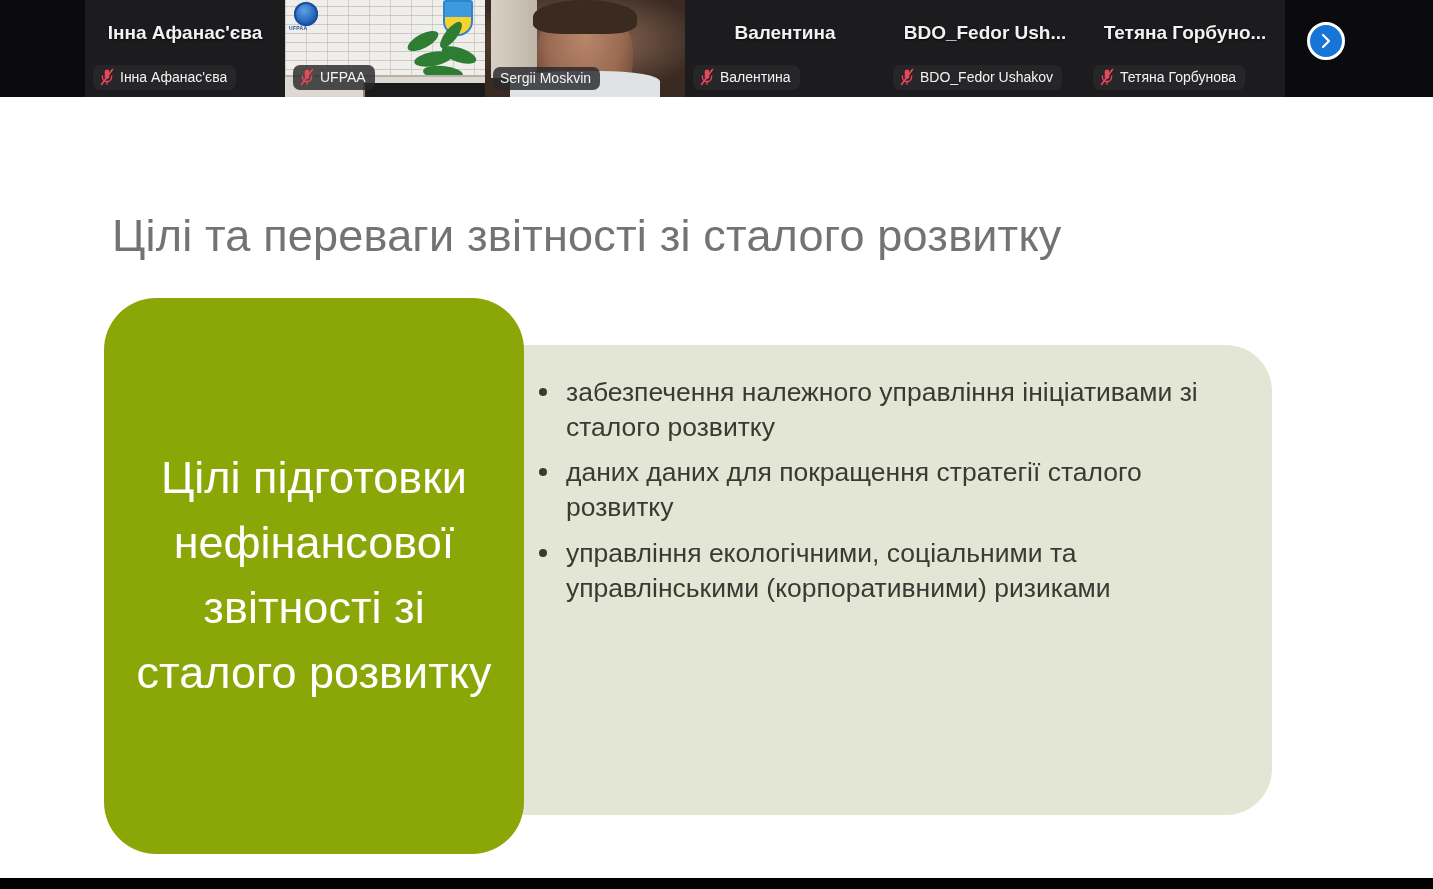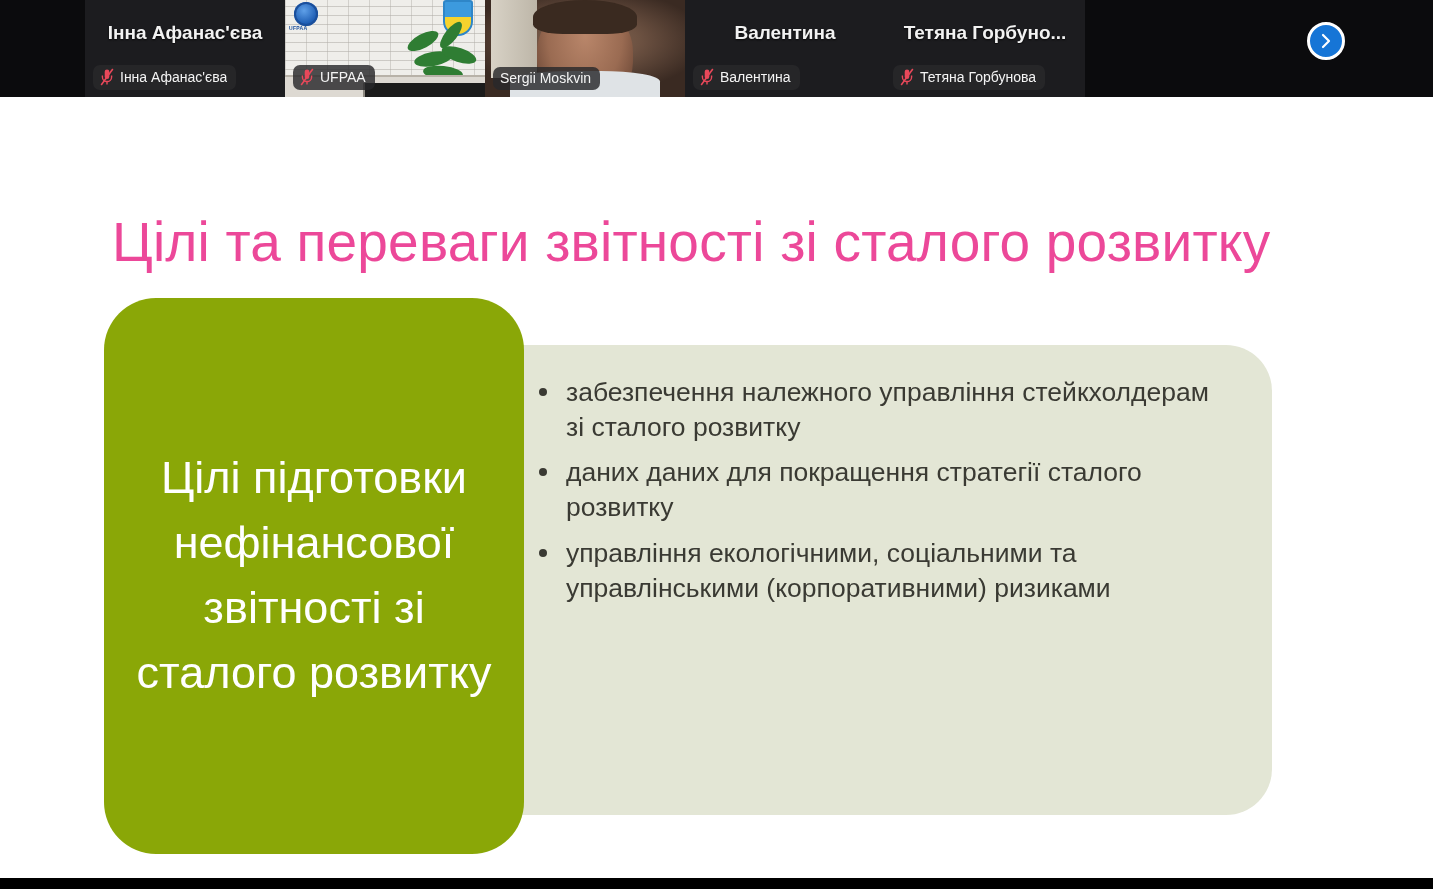--- a/index.html
+++ b/index.html
@@ -135,22 +135,22 @@
   
   .slide {
     position: absolute; left: 0; top: 97px;
     width: 1433px; height: 781px;
     background: #ffffff;
   }
 
   .slide-title {
     position: absolute; left: 112px; top: 113px;
     width: 1200px;
-    color: #ec4899;
-    font-size: 55px;
+    color: #737373;
+    font-size: 45px;
     font-weight: 400;
     letter-spacing: .2px;
     white-space: nowrap;
   }
 
   .bullets-panel {
     position: absolute; left: 400px; top: 248px;
     width: 872px; height: 470px;
     background: #e3e6d5;
     border-radius: 46px;
@@ -265,20 +265,32 @@
           <svg class="mic-muted" viewBox="0 0 14 18">
             <path d="M7 1.5a2.3 2.3 0 0 1 2.3 2.3v5a2.3 2.3 0 0 1-4.6 0v-5A2.3 2.3 0 0 1 7 1.5z" fill="#e8485a"></path>
             <path d="M2.4 7.6v1.3a4.6 4.6 0 0 0 9.2 0V7.6" stroke="#e8485a" stroke-width="1.4" fill="none"></path>
             <path d="M7 13.5v3" stroke="#e8485a" stroke-width="1.4"></path>
             <path d="M1.2 17L12.8 1" stroke="#e8485a" stroke-width="1.6"></path>
           </svg>
           <span class="label">Валентина</span>
         </div>
       </div>
 
+      <div class="tile tile-plain">
+        <div class="tile-name-big">BDO_Fedor Ush...</div>
+        <div class="tile-badge">
+          <svg class="mic-muted" viewBox="0 0 14 18">
+            <path d="M7 1.5a2.3 2.3 0 0 1 2.3 2.3v5a2.3 2.3 0 0 1-4.6 0v-5A2.3 2.3 0 0 1 7 1.5z" fill="#e8485a"></path>
+            <path d="M2.4 7.6v1.3a4.6 4.6 0 0 0 9.2 0V7.6" stroke="#e8485a" stroke-width="1.4" fill="none"></path>
+            <path d="M7 13.5v3" stroke="#e8485a" stroke-width="1.4"></path>
+            <path d="M1.2 17L12.8 1" stroke="#e8485a" stroke-width="1.6"></path>
+          </svg>
+          <span class="label">BDO_Fedor Ushakov</span>
+        </div>
+      </div>
 
       <div class="tile tile-plain">
         <div class="tile-name-big">Тетяна Горбуно...</div>
         <div class="tile-badge">
           <svg class="mic-muted" viewBox="0 0 14 18">
             <path d="M7 1.5a2.3 2.3 0 0 1 2.3 2.3v5a2.3 2.3 0 0 1-4.6 0v-5A2.3 2.3 0 0 1 7 1.5z" fill="#e8485a"></path>
             <path d="M2.4 7.6v1.3a4.6 4.6 0 0 0 9.2 0V7.6" stroke="#e8485a" stroke-width="1.4" fill="none"></path>
             <path d="M7 13.5v3" stroke="#e8485a" stroke-width="1.4"></path>
             <path d="M1.2 17L12.8 1" stroke="#e8485a" stroke-width="1.6"></path>
           </svg>
@@ -299,21 +311,21 @@
 
     <div class="slide-title">Цілі та переваги звітності зі сталого розвитку</div>
 
     <div class="bullets-panel"></div>
 
     <div class="green-card">
       <div class="green-card-text">Цілі підготовки нефінансової звітності зі сталого розвитку</div>
     </div>
 
     <ul class="bullets">
-      <li>забезпечення належного управління стейкхолдерам зі сталого розвитку</li>
+      <li>забезпечення належного управління ініціативами зі сталого розвитку</li>
       <li>даних даних для покращення стратегії сталого розвитку</li>
       <li>управління екологічними, соціальними та управлінськими (корпоративними) ризиками</li>
     </ul>
 
   </div>
 
   <div class="bottom-bar"></div>
 
 </div>
 

